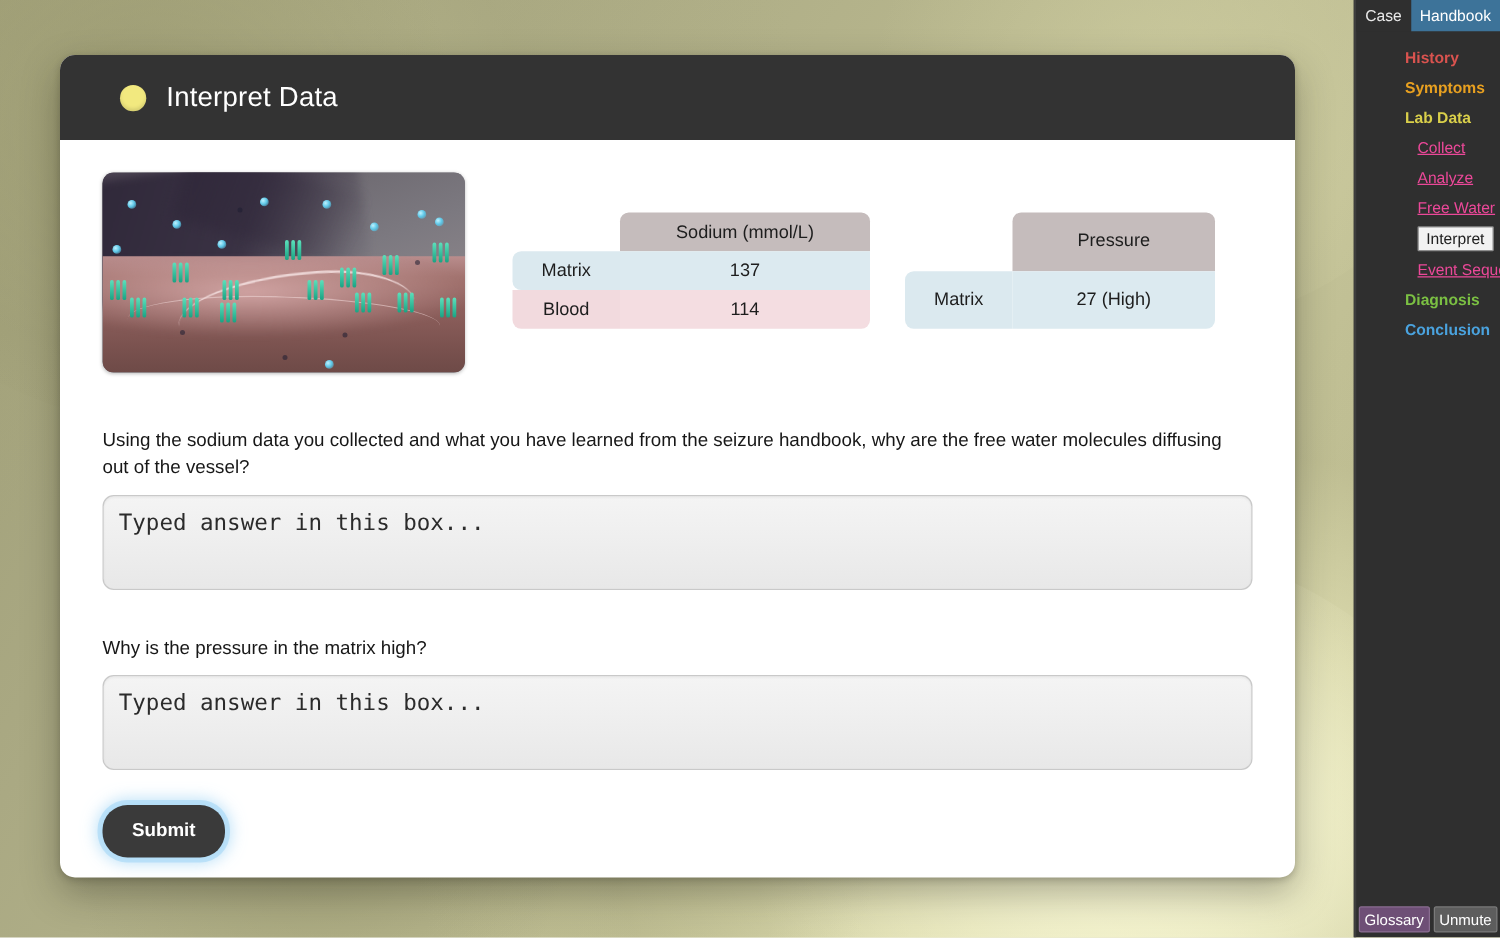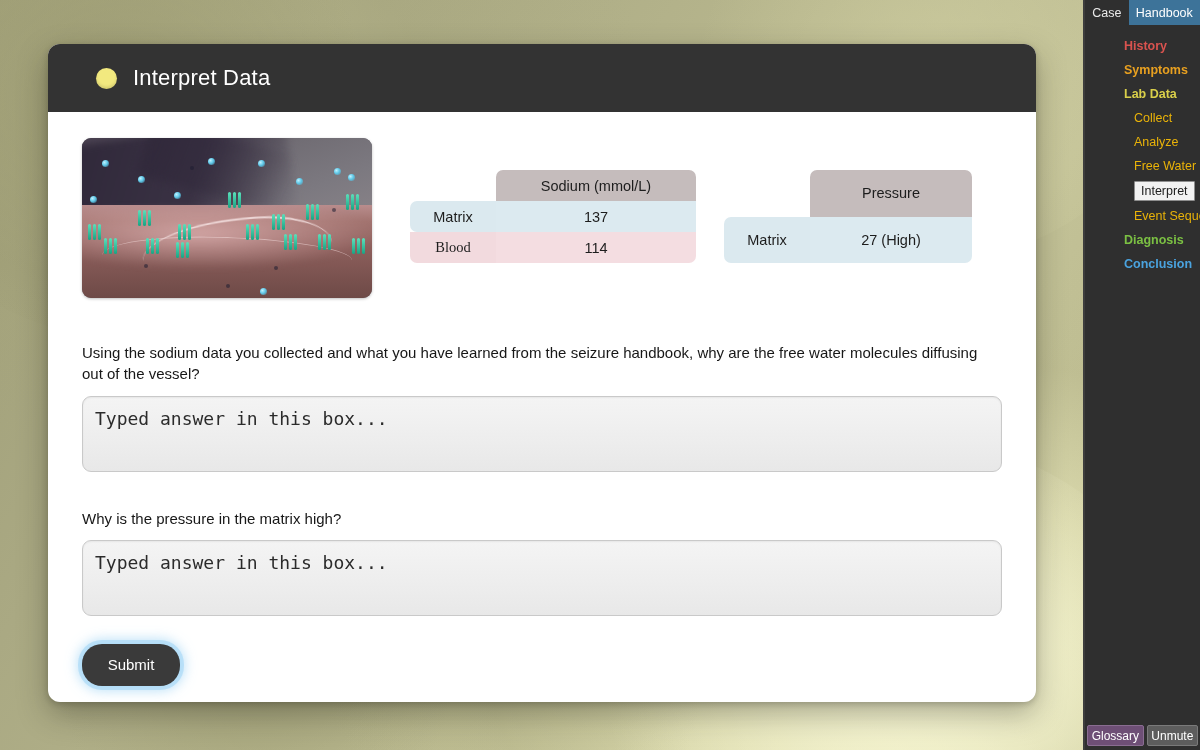--- a/index.html
+++ b/index.html
@@ -143,21 +143,21 @@
     padding: 0 10px;
   }
   .th-blank { background: transparent; }
   .th-head {
     background: #c5bcbc;
     border-radius: 7px 7px 0 0;
     font-size: 14.5px;
   }
   .rowlbl-matrix { background: #dbe9ef; border-radius: 7px 0 0 7px; min-width: 86px; }
   .val-matrix    { background: #dceaf0; }
-  .rowlbl-blood  { background: #f2dade; border-radius: 0 0 0 7px; min-width: 86px; font-family: Liberation Serif, serif; }
+  .rowlbl-blood  { background: #f2dade; border-radius: 0 0 0 7px; min-width: 86px; }
   .val-blood     { background: #f4dde1; border-radius: 0 0 7px 0; }
   .val-matrix-lastrow { background: #dceaf0; border-radius: 0 0 7px 0; }
   .val-w { min-width: 200px; }
   .val-w-sm { min-width: 162px; }
 
   .tbl-sodium { margin-left: 14px; }
   .tbl-pressure { margin-left: 28px; }
 
   
   .question {
@@ -190,20 +190,21 @@
     min-width: 98px; height: 42px;
     padding: 0 20px;
     border-radius: 20px;
     background: #3a3a3a;
     color: #ffffff;
     font-size: 15px;
     border: none;
     cursor: pointer;
     box-shadow: 0 0 0 4px rgba(160,214,245,0.55), 0 0 12px 5px rgba(168,216,245,0.75);
     font-family: "Liberation Sans", sans-serif;
+    font-weight: bold;
   }
 
   
   .sidebar {
     position: absolute;
     right: 0; top: 0;
     width: 117px; height: 750px;
     background: #2f2f2f;
     border-left: 2px solid #3d3d3d;
   }
@@ -219,21 +220,21 @@
   .sb-tab.active { background: #3d7399; color: #ffffff; }
 
   .sb-nav { padding-top: 9px; margin-left: 31px; }
   .sb-item {
     font-size: 12.5px;
     padding: 5px 0 5px 8px;
     cursor: pointer;
     white-space: nowrap;
   }
   .sb-item.lvl1 { font-weight: bold; }
-  .sb-item.lvl2 { padding-left: 18px; color: #eab308; }
+  .sb-item.lvl2 { padding-left: 18px; color: #ec4899; text-decoration: underline; }
   .sb-item.selected {
     display: inline-block;
     background: #f2f2f2;
     color: #202020;
     border: 1px solid #8e8e8e;
     padding: 2px 6px;
     margin: 3px 0 3px 18px;
     border-radius: 1px;
   }
 

